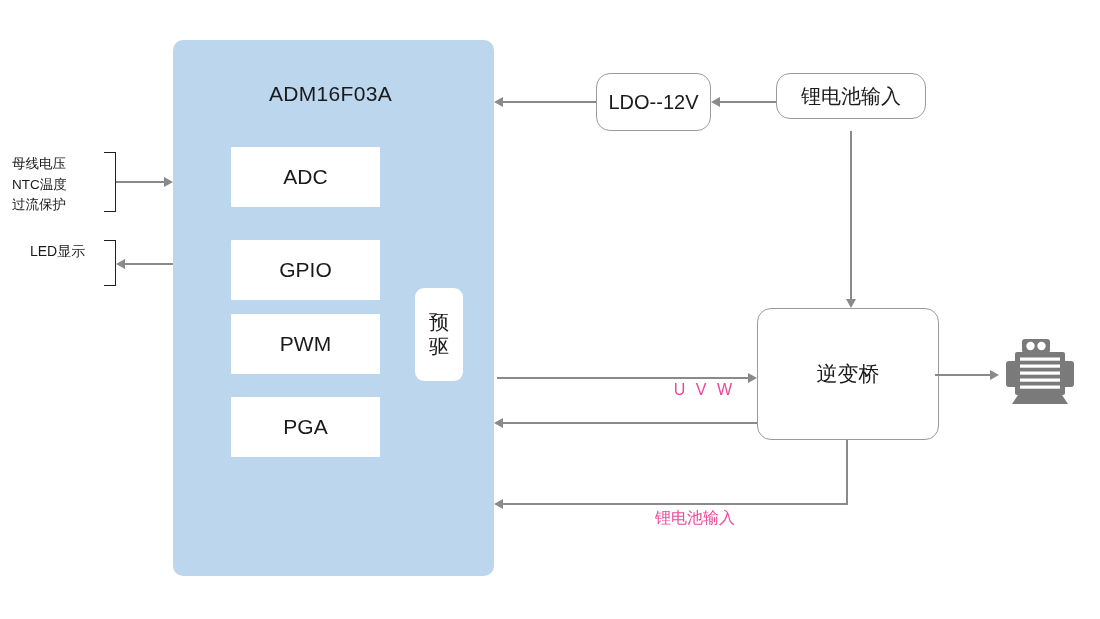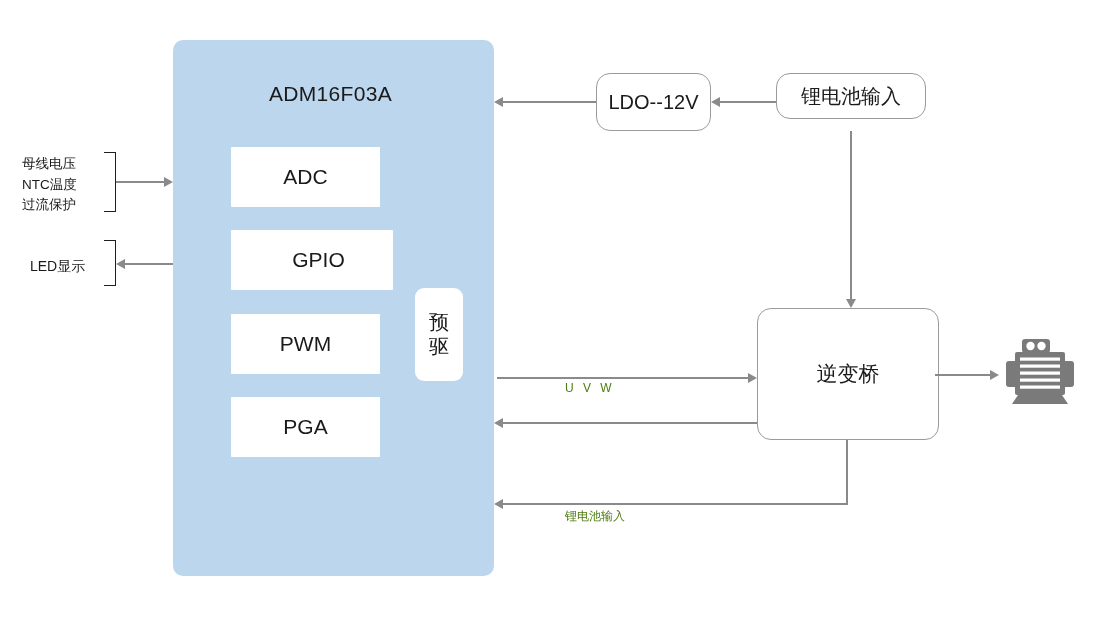--- a/index.html
+++ b/index.html
@@ -47,21 +47,21 @@
     height: 60px;
     background: #ffffff;
     border-radius: 1px;
     display: flex;
     align-items: center;
     justify-content: center;
     font-size: 21px;
     color: #1a1a1a;
   }
   .ip-adc  { top: 147px; }
-  .ip-gpio { top: 230px; padding-left: 13px; }
+  .ip-gpio { top: 240px; }
   .ip-pwm  { top: 314px; }
   .ip-pga  { top: 397px; }
   .ip-acmp { top: 481px; }
 
   .predrv {
     position: absolute;
     left: 415px;
     top: 288px;
     width: 48px;
     height: 93px;
@@ -116,23 +116,23 @@
     border-left: 9px solid #8a8a8a;
   }
   .arrow-d {
     border-left: 5px solid transparent;
     border-right: 5px solid transparent;
     border-top: 9px solid #8a8a8a;
   }
 
   .edge-label {
     position: absolute;
-    font-size: 12px;
-    color: #4d7c0f;
-    text-align: left;
+    font-size: 16px;
+    color: #ec4899;
+    text-align: right;
     white-space: nowrap;
   }
   .lbl-uvw { letter-spacing: 3px; }
 
   
   .bracket {
     position: absolute;
     border: 1.8px solid #1f1f1f;
     border-left: none;
     box-sizing: border-box;
@@ -141,22 +141,22 @@
   .brk-led { left: 104px; top: 240px; width: 12px; height: 46px; }
 
   .left-text {
     position: absolute;
     font-size: 13.5px;
     line-height: 1.52;
     color: #1a1a1a;
     text-align: left;
     white-space: nowrap;
   }
-  .lt-in  { left: 22px; top: 154px; }
-  .lt-led { left: 30px; top: 256px; font-size: 14px; }
+  .lt-in  { left: 12px; top: 154px; }
+  .lt-led { left: 30px; top: 241px; font-size: 14px; }
 
   
   .motor-icon { position: absolute; left: 1002px; top: 337px; }
 </style>
 </head>
 <body>
 
 <div id="canvas">
 
   <div class="mcu-panel"></div>

